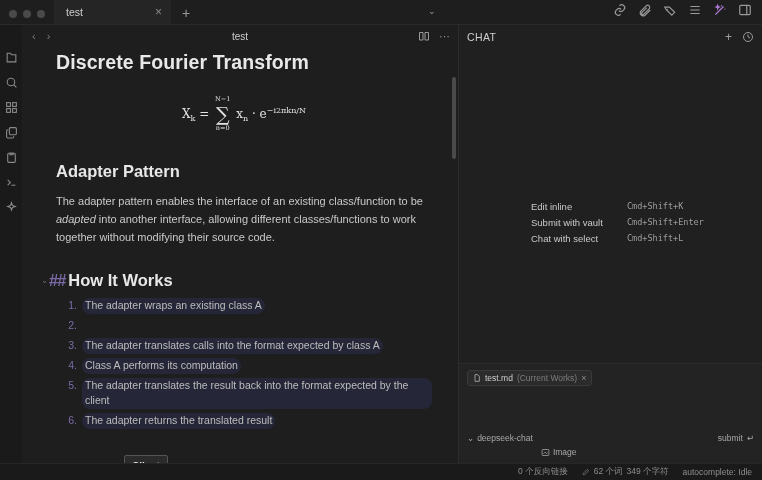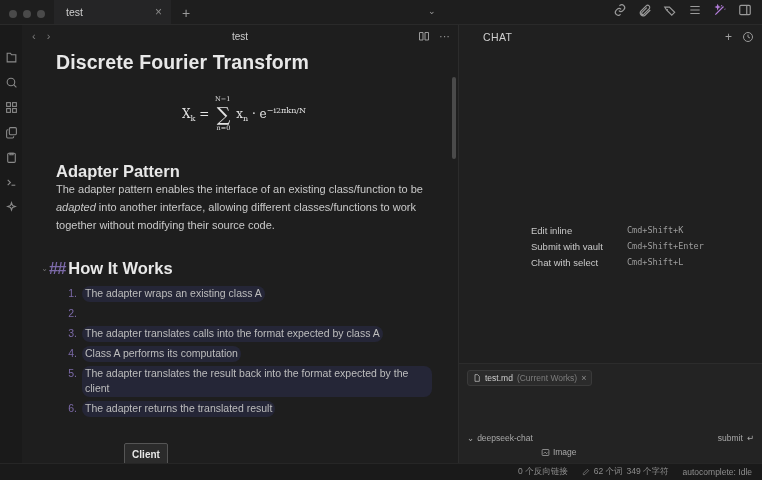--- a/index.html
+++ b/index.html
@@ -72,23 +72,23 @@
   .ed-scroll {
     flex: 1; overflow: hidden; position: relative;
     padding: 8px 26px 0 34px;
   }
   .h1 { font-size: 19.5px; font-weight: bold; color: #e8e8e8; margin: 8px 0 4px 0; letter-spacing: .1px; }
   .h1.clipped { margin-top: -4px; }
   .formula { text-align: center; margin: 22px 0 30px 0; color: #e3e3e3; font-family: "DejaVu Serif", serif; font-size: 12px; }
   .formula .frm-sub { font-size: 8px; vertical-align: sub; }
   .formula .frm-sup { font-size: 8px; vertical-align: super; }
   .formula .sigma { font-size: 19px; vertical-align: -3px; display: inline-block; }
-  .sigmawrap { display: inline-flex; flex-direction: column; align-items: flex-end; vertical-align: middle; margin: 0 2px; }
+  .sigmawrap { display: inline-flex; flex-direction: column; align-items: center; vertical-align: middle; margin: 0 2px; }
   .sigmawrap .lim { font-size: 6.5px; line-height: 1.1; }
-  .h2 { font-size: 16.5px; font-weight: bold; color: #e8e8e8; margin: 14px 0 0 0; }
+  .h2 { font-size: 16.5px; font-weight: bold; color: #e8e8e8; margin: 14px 0 12px 0; }
   p.para { font-size: 11px; line-height: 1.62; color: #c9c9c9; margin: 0 0 10px 0; max-width: 372px; }
   p.para em { }
 
   .mdhead-row { display: flex; align-items: center; margin: 24px 0 8px -16px; }
   .fold-caret { width: 9px; color: #6f6f6f; font-size: 8px; text-align: center; }
   .hash { color: #7c6aa8; font-size: 16.5px; font-weight: bold; letter-spacing: -1px; }
   .mdhead-text { font-size: 16.5px; font-weight: bold; color: #e8e8e8; margin-left: 3px; }
 
   ol.steps { list-style: none; margin: 0; padding: 0 0 0 12px; }
   ol.steps li { font-size: 10.5px; line-height: 1.52; margin-bottom: 4px; color: #bdbdbd; display: flex; gap: 5px; }
@@ -112,24 +112,24 @@
   .chat-col {
     width: 304px; min-width: 304px;
     background: #202020;
     border-left: 1px solid #2c2c2c;
     display: flex; flex-direction: column;
   }
   .chat-head {
     height: 24px; min-height: 24px; display: flex; align-items: center;
     padding: 0 8px; position: relative;
   }
-  .chat-title { font-size: 10.5px; color: #d0d0d0; letter-spacing: .4px; margin-left: 16px; }
+  .chat-title { font-size: 10.5px; color: #d0d0d0; letter-spacing: .4px; }
   .chat-head-right { position: absolute; right: 8px; display: flex; gap: 10px; align-items: center; }
   .chat-main { flex: 1; position: relative; }
-  .shortcuts { position: absolute; left: 72px; top: 176px; font-size: 9.5px; }
+  .shortcuts { position: absolute; left: 72px; top: 152px; font-size: 9.5px; }
   .sc-row { display: flex; margin-bottom: 5px; }
   .sc-k { width: 96px; color: #c9c9c9; }
   .sc-v { color: #9d9d9d; font-family: "DejaVu Sans Mono", monospace; font-size: 8.5px; }
 
   .chat-compose { border-top: 1px solid #2c2c2c; background: #232323; }
   .ctx-row { display: flex; align-items: center; padding: 6px 8px 2px 8px; }
   .ctx-chip {
     display: inline-flex; align-items: center; gap: 4px;
     background: #2b2b2b; border: 1px solid #3a3a3a; border-radius: 3px;
     padding: 2px 5px; font-size: 8.5px; color: #cfcfcf;

